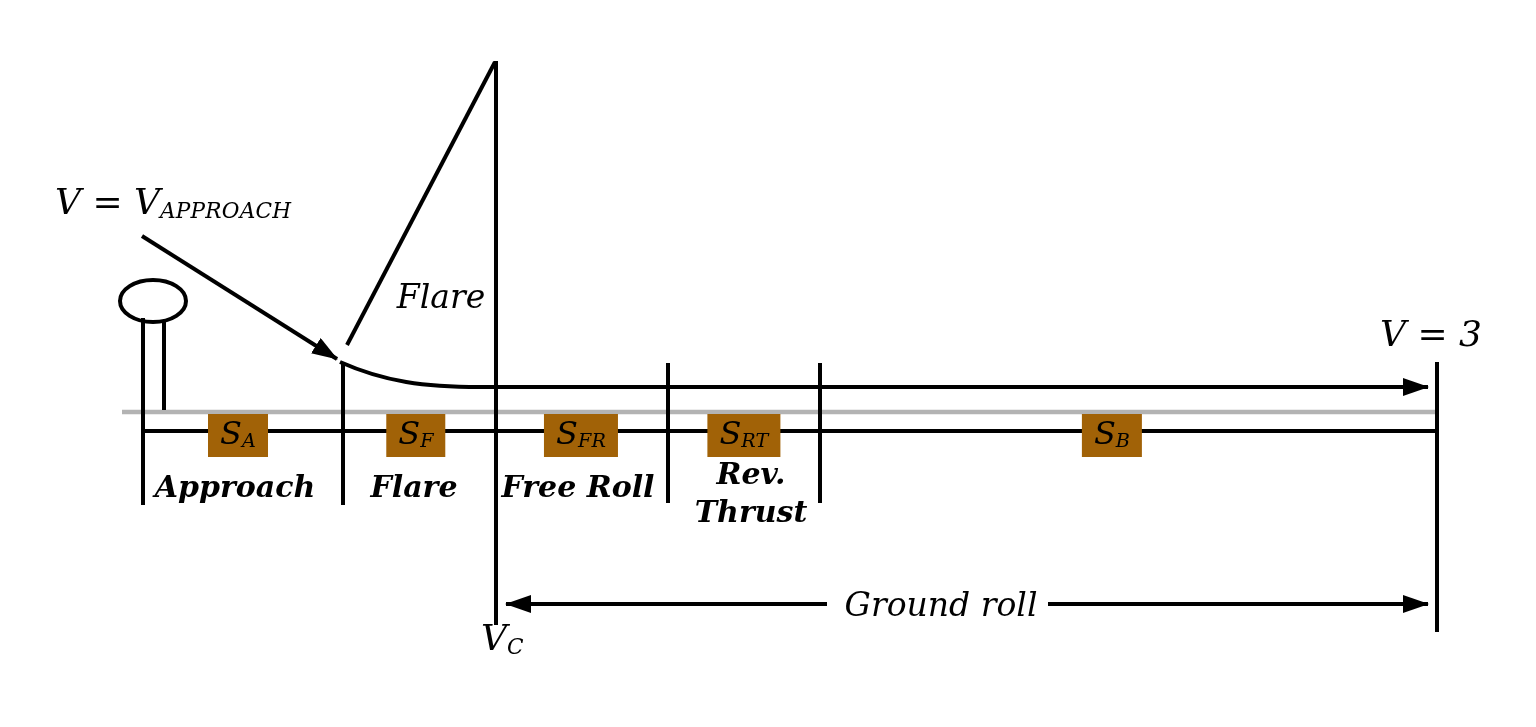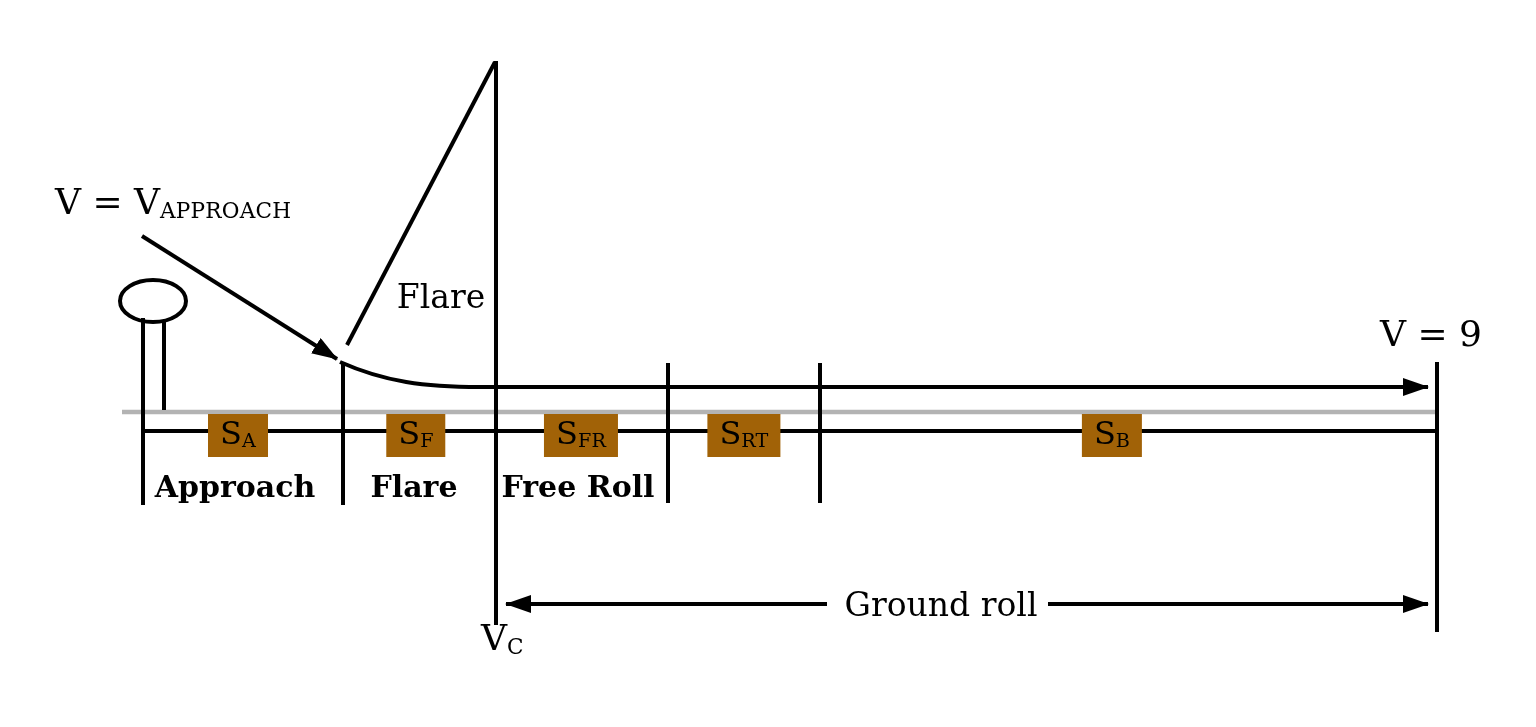--- a/index.html
+++ b/index.html
@@ -8,20 +8,21 @@
     background: #ffffff;
   }
   .stage {
     position: relative;
     width: 1536px;
     height: 727px;
     background: #ffffff;
     font-family: "DejaVu Serif", "Liberation Serif", serif;
     color: #000000;
     overflow: hidden;
+    font-style: italic;
   }
   .stage svg {
     position: absolute;
     left: 0;
     top: 0;
   }
   .lbl {
     position: absolute;
     white-space: pre-line;
     line-height: 1.2;
@@ -102,37 +103,39 @@
     <path d="M340,362 C385,382 425,387 480,387 L1428,387" fill="none" stroke="#000000" stroke-width="4" marker-end="url(#ah)"></path>
 
     <line x1="827" y1="604" x2="506" y2="604" stroke="#000000" stroke-width="4" marker-end="url(#ah)"></line>
     <line x1="1048" y1="604" x2="1428" y2="604" stroke="#000000" stroke-width="4" marker-end="url(#ah)"></line>
   </svg>
 
   <div class="lbl vlab" style="left:55px; top:180px;"><span>V = V</span><sub class="ss">APPROACH</sub></div>
 
   <div class="lbl annot centered" style="left:441px; top:277px;">Flare</div>
 
-  <div class="lbl vlab centered" style="left:1431px; top:312px;">V = 9</div>
+  <div class="lbl vlab centered" style="left:1431px; top:312px;">V = 3</div>
 
   <div class="lbl vlab" style="left:481px; top:616px;"><span>V</span><sub class="ss">C</sub></div>
 
   <div class="lbl sym centered" style="left:238px; top:414px;"><span>S</span><sub class="ss">A</sub></div>
 
   <div class="lbl sym centered" style="left:416px; top:414px;"><span>S</span><sub class="ss">F</sub></div>
 
   <div class="lbl sym centered" style="left:581px; top:414px;"><span>S</span><sub class="ss">FR</sub></div>
 
   <div class="lbl sym centered" style="left:744px; top:414px;"><span>S</span><sub class="ss">RT</sub></div>
 
   <div class="lbl sym centered" style="left:1112px; top:414px;text-align:center;"><span>S</span><sub class="ss">B</sub></div>
 
   <div class="lbl phase centered" style="left:235px; top:468px;">Approach</div>
 
   <div class="lbl phase centered" style="left:414px; top:468px;">Flare</div>
 
   <div class="lbl phase centered" style="left:578px; top:468px;">Free Roll</div>
 
+  <div class="lbl phase centered" style="left:751px; top:455px;">Rev.
+Thrust</div>
 
 
   <div class="lbl groundroll centered" style="left:941px; top:583px;">Ground roll</div>
 
 </div>
 
 </body></html>

